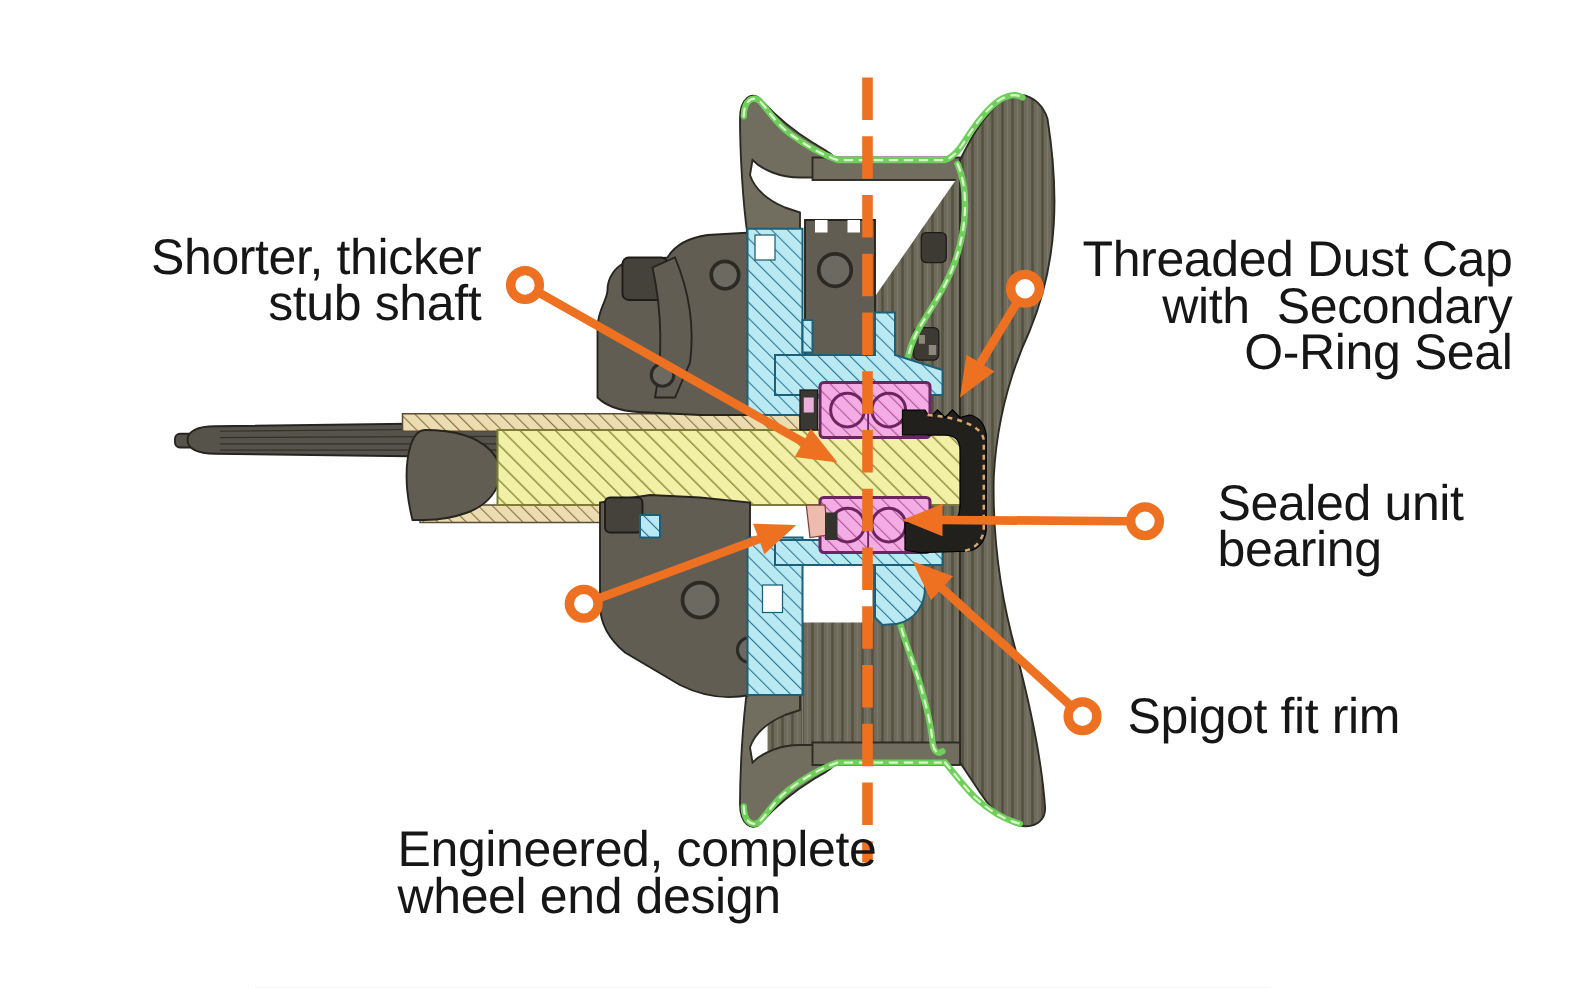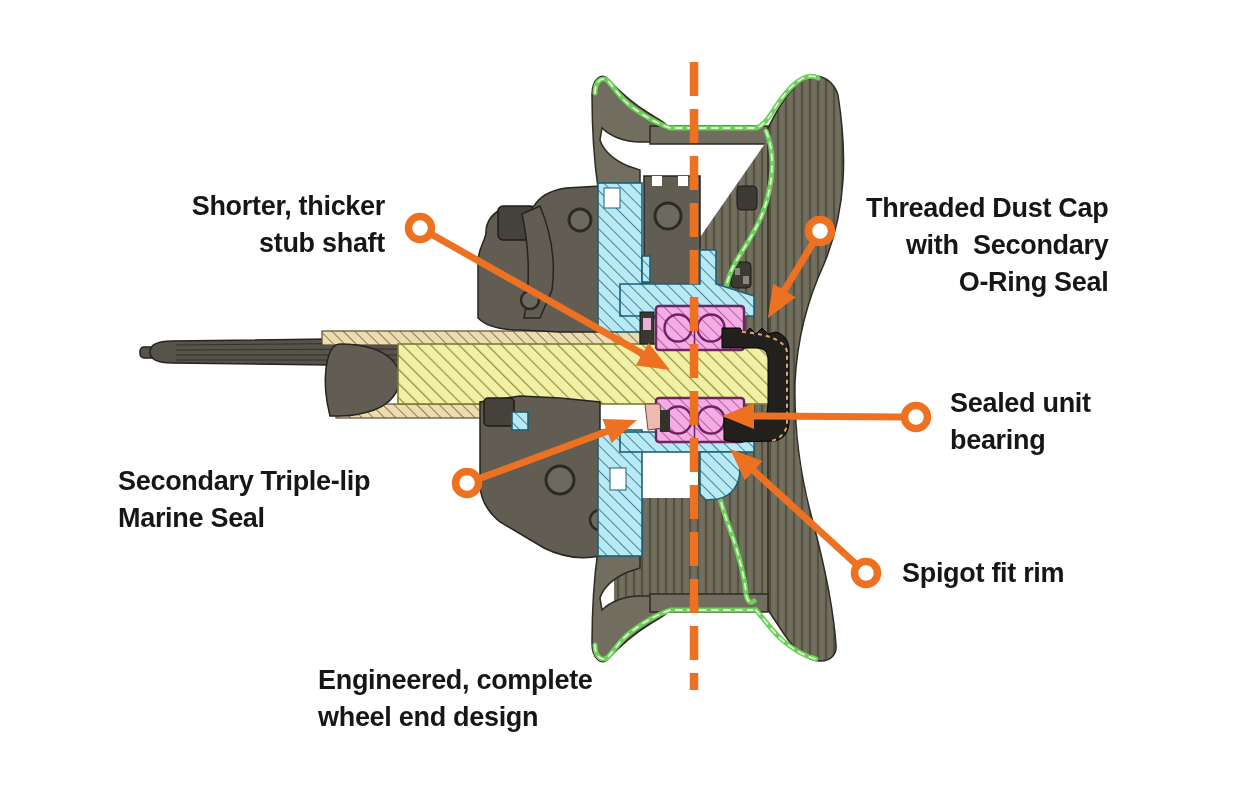--- a/index.html
+++ b/index.html
@@ -7,26 +7,26 @@
     --label-text:#161616;
     --bg:#ffffff;
   }
   html,body{margin:0;padding:0;background:#e9e9e9;}
   #stage{
     position:relative;width:1258px;height:790px;background:var(--bg);
     overflow:hidden;font-family:"Liberation Sans","DejaVu Sans",sans-serif;
   }
   #drawing{position:absolute;left:0;top:0;}
   .callout-label{
-    position:absolute;font-weight:700;font-size:27px;line-height:37px;
+    position:absolute;font-weight:400;font-size:40px;line-height:37px;
     color:var(--label-text);white-space:pre;letter-spacing:-0.3px;
   }
   .c-stub{left:85px;top:188px;width:300px;text-align:right;}
   .c-dustcap{left:866px;top:190px;text-align:right;}
-  .c-bearing{left:950px;top:385px;}
+  .c-bearing{left:974px;top:385px;}
   .c-marine{left:118px;top:463px;}
   .c-spigot{left:902px;top:555px;}
   .c-wheelend{left:318px;top:662px;}
 
   
   .rim-flange{fill:#716d5f;stroke:#2b2a23;stroke-width:1.5;}
   .rim-body{fill:url(#patRim);stroke:#2b2a23;stroke-width:1.5;}
   .rim-body-nostroke{fill:url(#patRim);stroke:none;}
   .green-base{fill:none;stroke:#6fcf5b;stroke-width:5;stroke-linecap:round;}
   .green-dash{fill:none;stroke:#d8f8ca;stroke-width:1.8;stroke-linecap:round;stroke-dasharray:6 6;}
@@ -210,18 +210,16 @@
     </g>
   </svg>
 
   <div class="callout-label c-stub">Shorter, thicker
 stub shaft</div>
   <div class="callout-label c-dustcap">Threaded Dust Cap
 with  Secondary
 O-Ring Seal</div>
   <div class="callout-label c-bearing">Sealed unit
 bearing</div>
-  <div class="callout-label c-marine">Secondary Triple-lip
-Marine Seal</div>
   <div class="callout-label c-wheelend">Engineered, complete
 wheel end design</div>
   <div class="callout-label c-spigot">Spigot fit rim</div>
 </div>
 
 </body></html>

